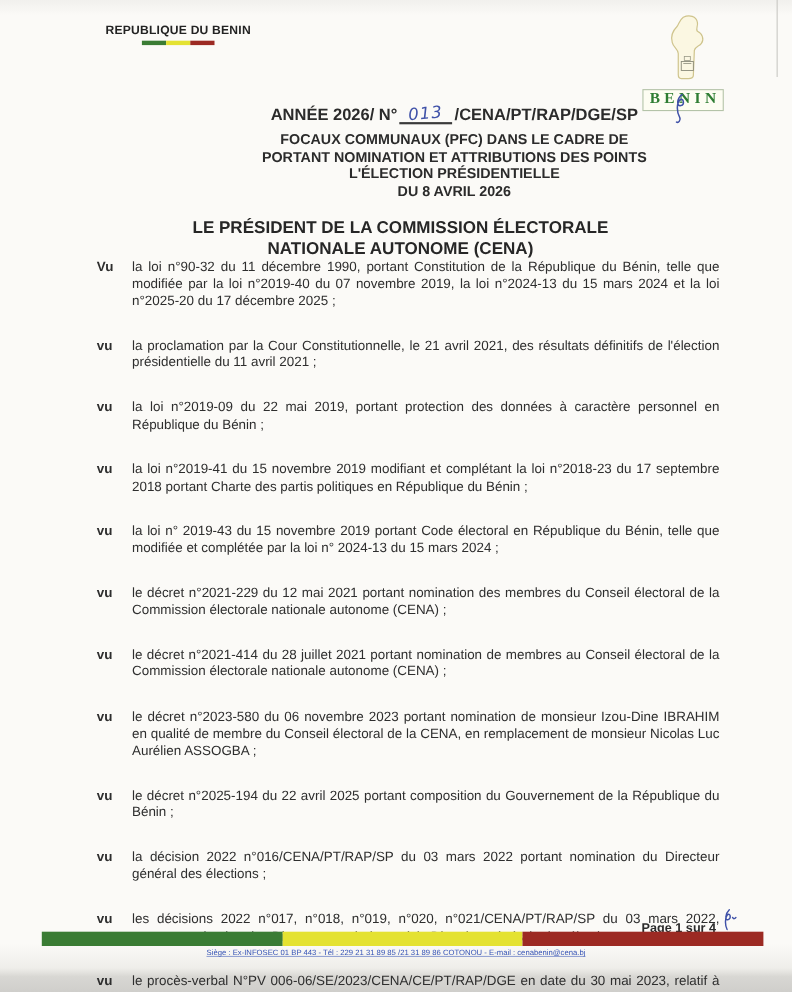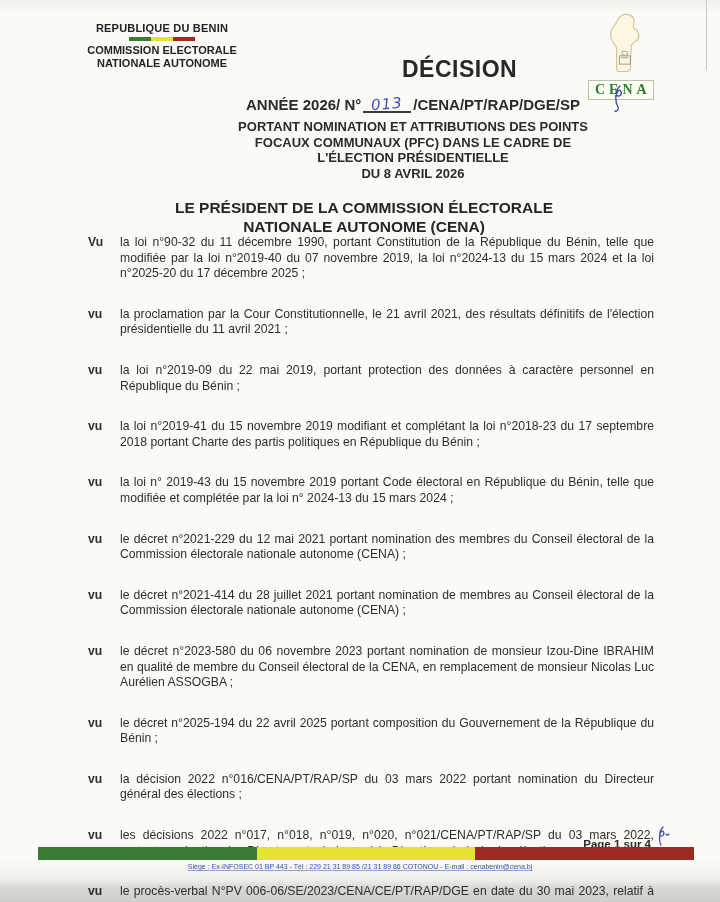--- a/index.html
+++ b/index.html
@@ -94,49 +94,44 @@
 <div class="page">
   <div class="edge-line"></div>
 
   <div class="header-left">
     <div class="republic">REPUBLIQUE DU BENIN</div>
     <div class="mini-flag">
       <span class="seg green"></span>
         <span class="seg yellow"></span>
         <span class="seg red"></span>
     </div>
-    <div class="commission">
-      <div>COMMISSION ELECTORALE</div>
-      <div>NATIONALE AUTONOME</div>
-    </div>
-  </div>
-
-  <div class="decision-title">DÉCISION</div>
+  </div>
+
 
   <div class="logo">
     <svg width="58" height="64" viewBox="0 0 60 70">
       <path d="M28,4 C34,1 41,3 42,9 C43,13 40,15 42,18 C47,20 49,26 46,30 C44,33 40,33 39,37 L38,62 C38,64 36,65 33,65 L26,65 C24,65 23,63 23,61 L23,40 C23,36 18,34 17,29 C15,22 19,16 22,13 C24,10 24,7 28,4 Z" fill="#fbf7e2" stroke="#cfc48d" stroke-width="1.2"></path>
       <rect x="26" y="48" width="12" height="9" fill="none" stroke="#8b8b7a" stroke-width="0.9"></rect>
       <line x1="28" y1="50" x2="36" y2="50" stroke="#8b8b7a" stroke-width="0.8"></line>
       <rect x="29" y="43" width="6" height="4" fill="none" stroke="#9a9a88" stroke-width="0.8"></rect>
     </svg>
-    <div class="logo-label">CENA</div>
+    <div class="logo-label">BENIN</div>
     <svg class="swoosh-abs" width="0" height="0" aria-hidden="true"></svg>
   </div>
   <svg class="paraph-top" width="18" height="30" viewBox="0 0 18 30">
     <path d="M10,2 C5,6 5,13 9,12 C13,11 11,4 8,7 C5,10 5,18 8,23 C9,25 7,28 5,27" fill="none" stroke="#3f51a8" stroke-width="1.4" stroke-linecap="round"></path>
   </svg>
 
   <div class="title-block">
     <div class="annee">
       <span>ANNÉE 2026/ N°</span><span class="hw-slot"><span class="handwriting">013</span></span><span>/CENA/PT/RAP/DGE/SP</span>
     </div>
     <div class="subject">
+      <div>FOCAUX COMMUNAUX (PFC) DANS LE CADRE DE</div>
       <div>PORTANT NOMINATION ET ATTRIBUTIONS DES POINTS</div>
-      <div>FOCAUX COMMUNAUX (PFC) DANS LE CADRE DE</div>
       <div>L'ÉLECTION PRÉSIDENTIELLE</div>
       <div>DU 8 AVRIL 2026</div>
     </div>
   </div>
 
   <div class="heading">
     <div>LE PRÉSIDENT DE LA COMMISSION ÉLECTORALE</div>
     <div>NATIONALE AUTONOME (CENA)</div>
   </div>
 

